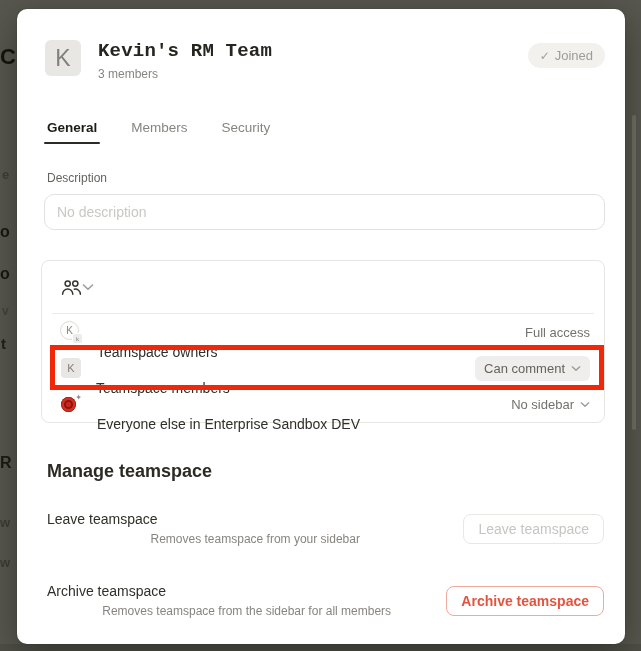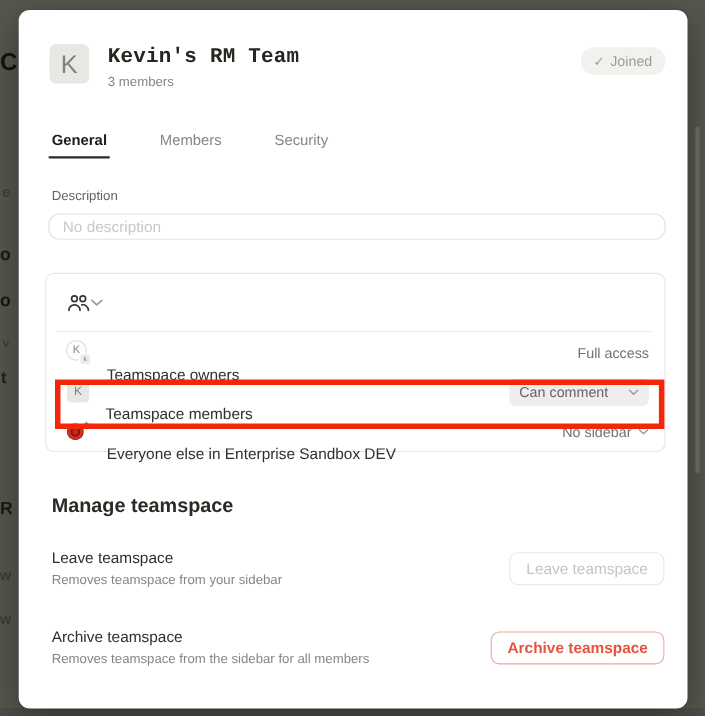--- a/index.html
+++ b/index.html
@@ -34,48 +34,48 @@
   .hdr-text { margin-left:17px; flex:1; }
   .hdr-title { font-size:19px; font-weight:bold; color:#26251f; letter-spacing:.2px;font-family:Liberation Mono, monospace; }
   .hdr-sub { font-size:12px; color:#87857f; margin-top:5px; }
   .joined-badge {
     margin-top:3px;
     background:#f2f1ee; border-radius:13px; padding:5px 12px;
     font-size:13px; color:#9e9c98; display:flex; align-items:center; gap:5px; white-space:nowrap;
   }
 
   
-  .tabs { display:flex; gap:48px; margin-top:39px; margin-left:6px; }
+  .tabs { display:flex; gap:34px; margin-top:39px; margin-left:6px; }
   .tab { font-size:13.5px; color:#87857f; padding-bottom:9px; cursor:pointer; position:relative; }
   .tab.active { color:#1d1c17; font-weight:bold; }
   .tab.active::after { content:""; position:absolute; left:-3px; right:-3px; bottom:0;
     height:2.5px; background:#2b2a25; border-radius:1px; }
 
   
   .desc-label { margin-top:27px; margin-left:6px; font-size:12px; color:#65635e; }
   .desc-input {
-    margin-top:9px; margin-left:3px; width:561px; height:24px;
+    margin-top:9px; margin-left:3px; width:561px; height:36px;
     border:1px solid #e3e2df; border-radius:10px; background:#fff;
     font-family:inherit; font-size:14px; color:#37352f; padding:0 12px; outline:none;
   }
   .desc-input::placeholder { color:#c9c8c4; }
 
   
   .perm-card { margin-top:30px; width:564px; border:1px solid #e7e6e3; border-radius:8px; background:#fff; }
   .perm-top { display:flex; align-items:center; padding:10px 14px 10px 18px; height:52px; cursor:pointer; }
   .perm-top-icon { width:22px; display:flex; justify-content:center; }
   .perm-top-text { margin-left:15px; flex:1; }
   .perm-top-title { font-size:14px; color:#302f29; }
   .perm-top-sub { font-size:12px; color:#87857f; margin-top:3px; }
   .perm-divider { height:1px; background:#ecebe9; margin:0 10px; }
   .perm-row { display:flex; align-items:center; height:36px; padding:0 14px 0 18px; cursor:pointer; }
   .perm-row-label { margin-left:15px; flex:1; font-size:14px; color:#302f29;margin-top:40px; }
   .perm-right-text { font-size:13px; color:#73726d; display:flex; align-items:center; gap:6px; }
   .perm-pill { background:#efeeec; border-radius:6px; padding:5px 9px; font-size:13px;
-    color:#64635e; display:flex; align-items:center; gap:18px; cursor:pointer; }
+    color:#64635e; display:flex; align-items:center; gap:6px; cursor:pointer; }
 
   
   .stacked-avatar { position:relative; width:22px; height:22px; }
   .stacked-avatar .big {
     width:19px; height:19px; border-radius:50%; background:#fdfdfc; border:1px solid #dddcd8;
     color:#87857f; font-size:10px; display:flex; align-items:center; justify-content:center;
   }
   .stacked-avatar .small {
     position:absolute; right:-1px; bottom:-1px; width:11px; height:11px; border-radius:3px;
     background:#ececea; border:1.5px solid #fff; color:#87857f; font-size:6px;
@@ -97,21 +97,21 @@
     border:5px solid #f2270a; pointer-events:none; z-index:5;
   }
 
   
   .manage-heading { margin-top:38px; margin-left:6px; font-size:18px; font-weight:bold; color:#2b2a24; }
   .manage-row { display:flex; align-items:center; margin-left:6px; }
   .manage-row.first { margin-top:29px; }
   .manage-row.second { margin-top:37px; }
   .manage-text { flex:1; }
   .manage-title { font-size:14px; color:#302f29; }
-  .manage-sub { font-size:12px; color:#87857f; margin-top:5px; }
+  .manage-sub { font-size:12px; color:#87857f; margin-top:5px;text-align:center; }
   .btn {
     font-family:inherit; font-size:14px; background:#fff; border-radius:8px;
     padding:6px 14px; cursor:pointer; white-space:nowrap; margin-right:1px;
   }
   .btn.muted { border:1px solid #e8e7e4; color:#c6c5c1; }
   .btn.danger { border:1px solid #f0a99e; color:#e5533f; font-weight:bold; }
 
   .check-glyph { font-size:12px; }
   svg { display:block; }
 </style>

